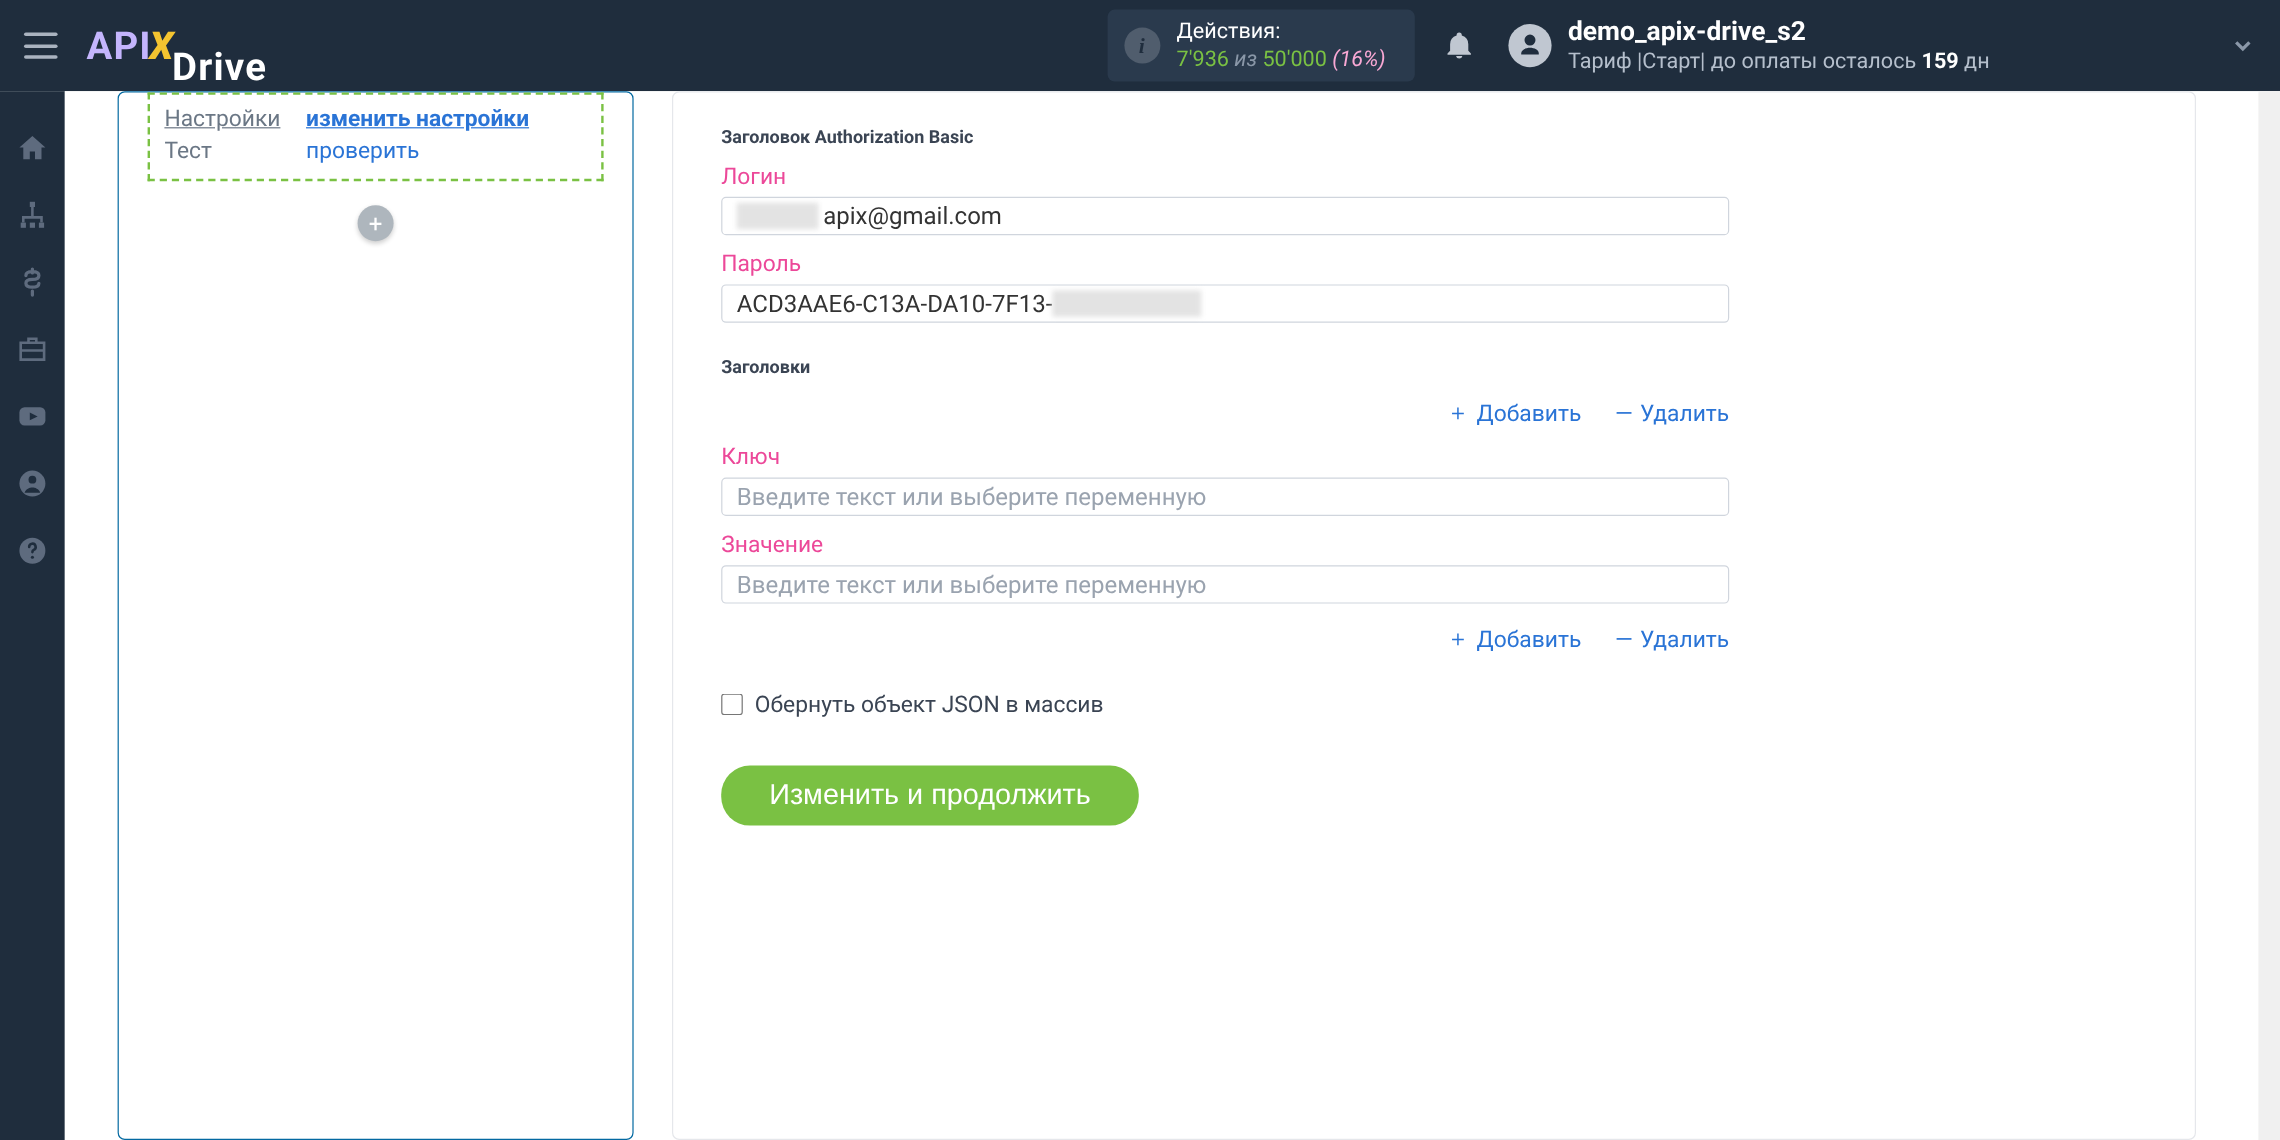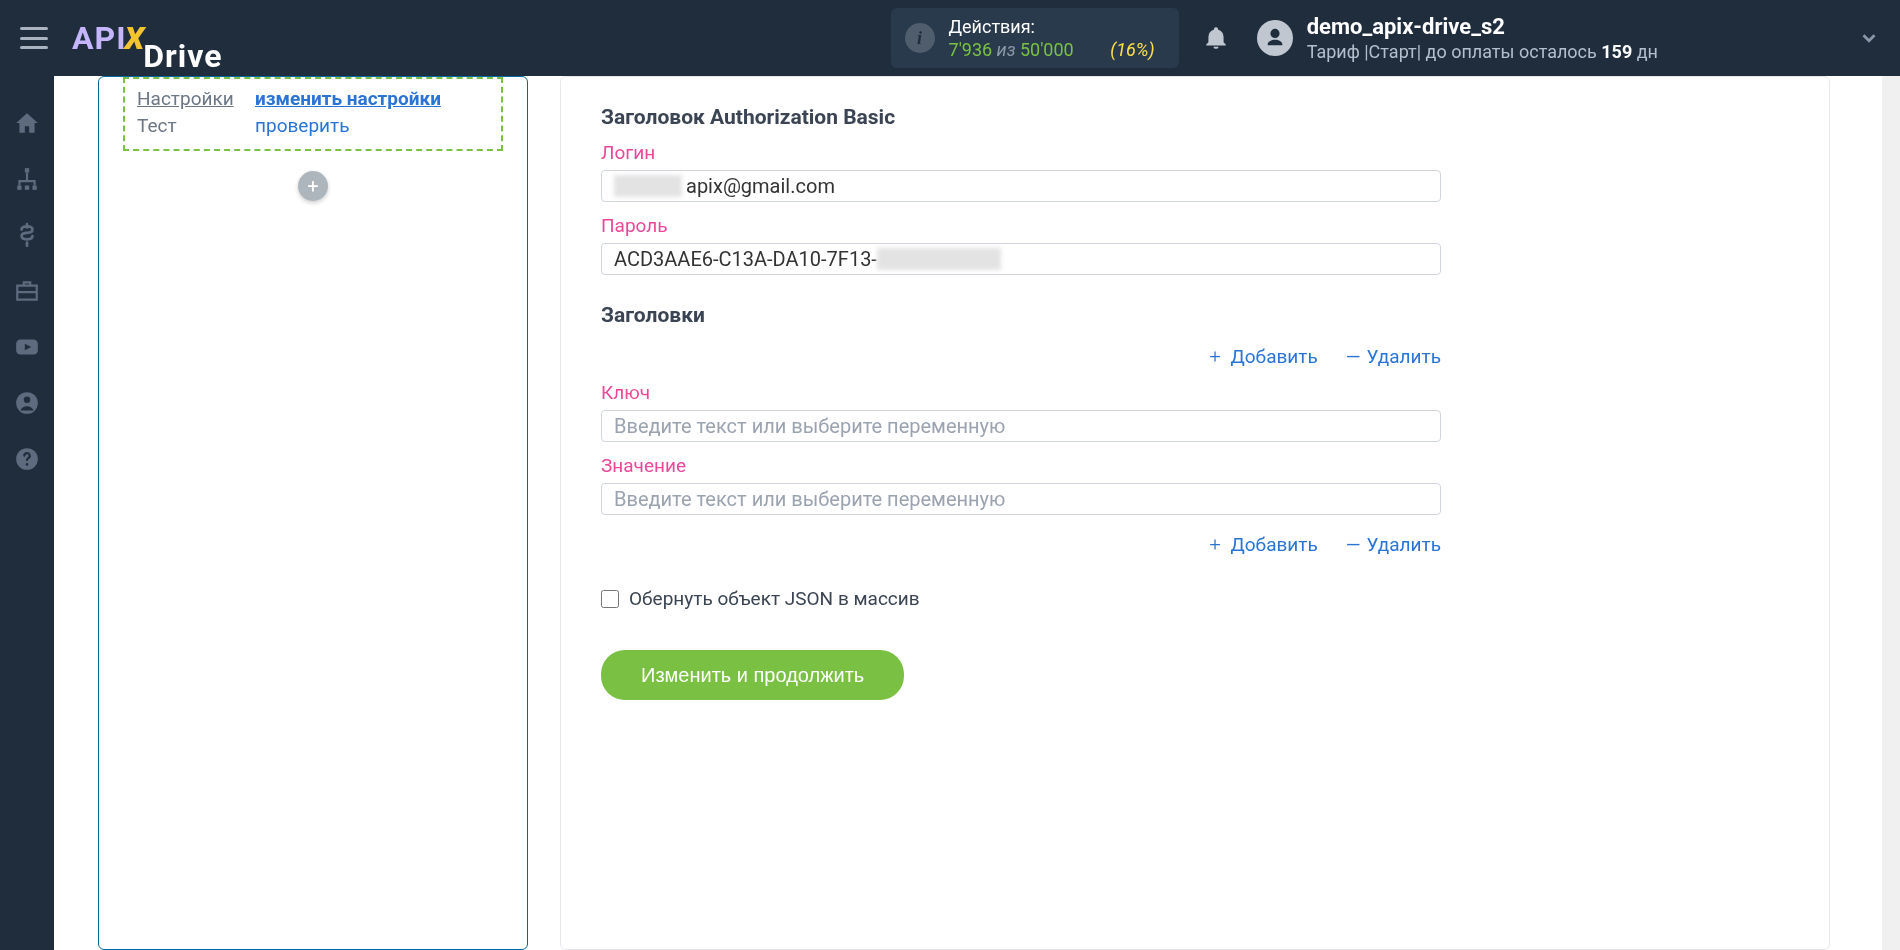--- a/index.html
+++ b/index.html
@@ -14,21 +14,21 @@
 .logo .x { color: #f4c430; font-weight: 900; font-style: italic; margin: 0 -2px; }
 .logo .drive { color: #fff; margin-top: 36px; }
 .header-spacer { flex: 1; }
 .actions-box { background: #2a3a4d; border-radius: 6px; padding: 8px 24px 8px 14px; display: flex; align-items: center; margin-right: 24px; }
 .info-circle { width: 30px; height: 30px; border-radius: 50%; background: #505d6d; color: #1f2d3d; font-weight: 900; font-style: italic; font-family: Georgia, serif; display: flex; align-items: center; justify-content: center; font-size: 18px; margin-right: 14px; }
 .actions-text { font-size: 18px; line-height: 1.25; }
 .actions-usage { font-size: 18px; }
 .g1 { color: #7ac143; }
 .g-of { color: #8a97a8; font-style: italic; }
 .g2 { color: #7ac143; }
-.g-pct { color: #fde047; font-style: italic; margin-left: 32px; }
+.g-pct { color: #f9a8d4; font-style: italic; }
 .bell { width: 26px; margin-right: 28px; color: #c0c7d1; }
 .avatar-circle { width: 36px; height: 36px; border-radius: 50%; background: #c0c7d1; display: flex; align-items: center; justify-content: center; margin-right: 14px; }
 .avatar-circle svg { width: 22px; height: 22px; fill: #1f2d3d; }
 .user-block { display: flex; flex-direction: column; line-height: 1.25; }
 .user-name { font-size: 22px; color: #fff; font-weight: bold; }
 .user-tariff { font-size: 18px; color: #b5bfcc; }
 .user-tariff b { color: #fff; text-align: right; }
 .chevron { margin-left: 200px; color: #8a97a8; }
 
 
@@ -40,31 +40,31 @@
 .left-panel { width: 430px; background: #fff; border: 1px solid #0369a1; border-radius: 6px; padding: 0; position: relative; }
 .dashed-box { border: 2px dashed #7ac143; margin: 0 24px 0 24px; padding: 6px 12px 10px 12px; }
 .row-line { display: flex; font-size: 19px; padding: 2px 0; }
 .row-label { width: 118px; color: #6b7785; }
 .row-label.muted { text-decoration: underline; }
 .row-link { color: #2a74d6; }
 .row-link.bold { font-weight: 700; text-decoration: underline; }
 .add-circle { width: 30px; height: 30px; border-radius: 50%; background: #aeb6bd; color: #fff; font-size: 20px; display: flex; align-items: center; justify-content: center; margin: 20px auto 0 auto; box-shadow: 0 2px 4px rgba(0,0,0,.2); }
 
 .right-panel { flex: 1; background: #fff; border: 1px solid #e5e7eb; border-radius: 6px; padding: 0 40px 30px 40px; max-width: 1270px; }
-.section-h { font-size: 21px; font-weight: 700; color: #3a4453; margin-top: 28px; margin-bottom: 10px; }
+.section-h { font-size: 15px; font-weight: 700; color: #3a4453; margin-top: 28px; margin-bottom: 10px; }
 .field-label { font-size: 19px; color: #ec4899; margin-top: 12px; margin-bottom: 6px; }
 .input { width: 840px; height: 32px; border: 1px solid #d0d5dd; border-radius: 4px; padding: 0 12px; font-size: 20px; color: #333; display: flex; align-items: center; }
 .input .blur { display: inline-block; width: 68px; height: 22px; background: #e3e3e3; filter: blur(2px); margin-right: 4px; }
 .input .blur2 { display: inline-block; width: 124px; height: 22px; background: #e3e3e3; filter: blur(2px); }
 .input-placeholder { color: #9aa3af; }
 .btn-row { width: 840px; display: flex; justify-content: flex-end; gap: 28px; margin-top: 16px; font-size: 19px; }
 .link-btn { color: #2a74d6; display: flex; align-items: center; gap: 6px; cursor: pointer; }
 .checkbox-row { display: flex; align-items: center; gap: 10px; margin-top: 30px; font-size: 19px; color: #3a4453; }
 .checkbox-row input { width: 18px; height: 18px; }
-.primary-btn { margin-top: 40px; background: #7ac143; color: #fff; border: none; border-radius: 24px; height: 50px; padding: 0 40px; font-size: 20px; font-weight: 500; cursor: pointer; }
+.primary-btn { margin-top: 40px; background: #7ac143; color: #fff; border: none; border-radius: 24px; height: 50px; padding: 0 40px; font-size: 24px; font-weight: 500; cursor: pointer; }
 
 
 .scroll-edge { position: absolute; right: 0; top: 76px; bottom: 0; width: 18px; background: #f0f0f0; }
 
 svg { display: block; }
 </style>
 </head>
 <body>
 
 <div class="header">

